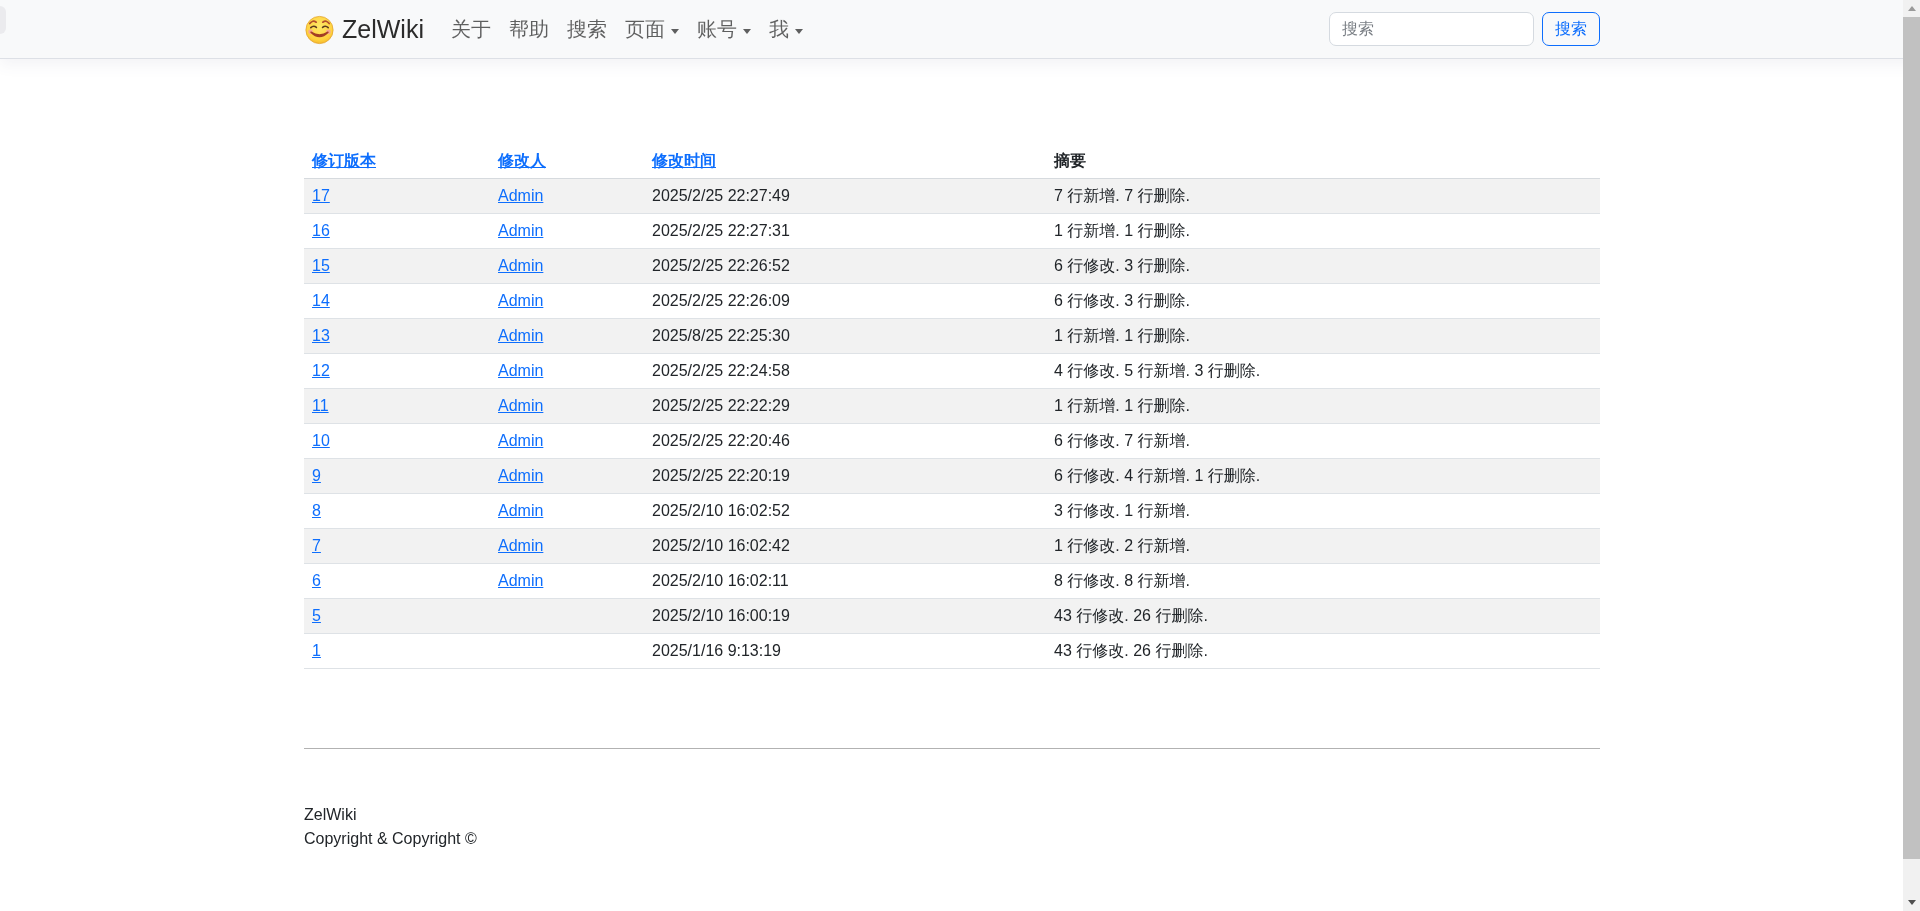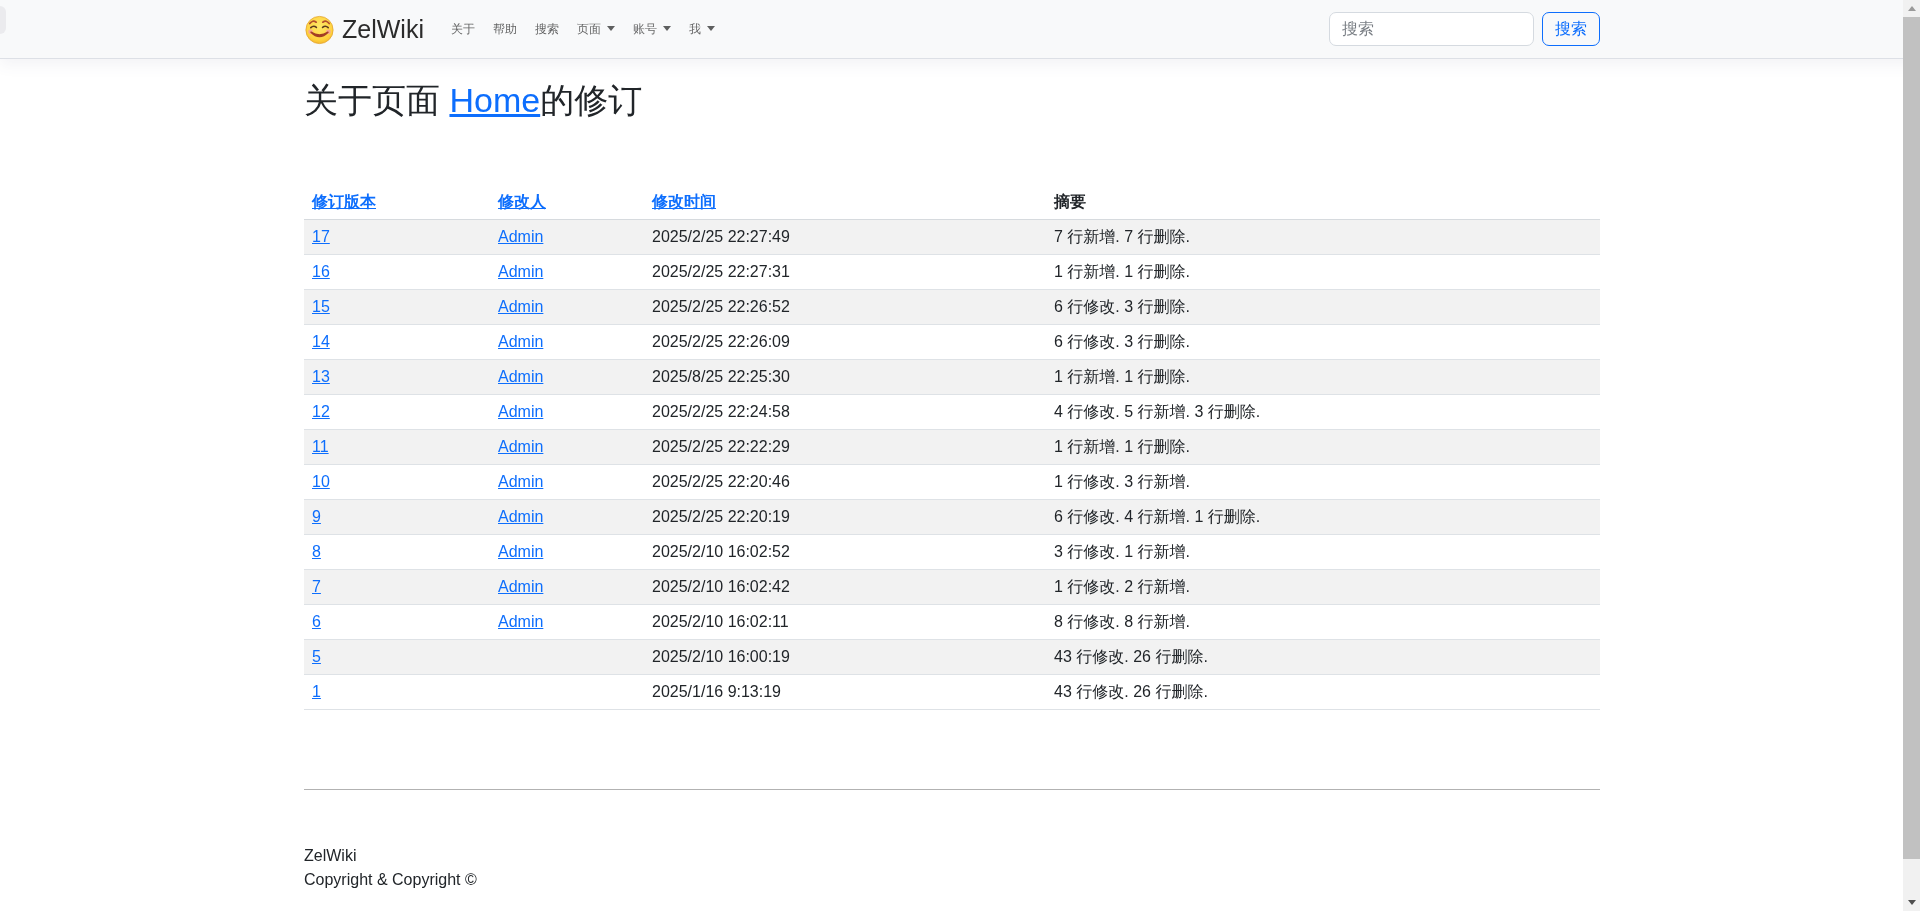--- a/index.html
+++ b/index.html
@@ -38,21 +38,21 @@
     margin-right: 18px;
     text-decoration: none;
     color: #2b2b2b;
     font-size: 25px;
     line-height: 30px;
   }
   .brand svg { display: block; }
   .nav-links { display: flex; align-items: center; }
   .nav-link {
     padding: 8px 9px;
-    font-size: 12px;
+    font-size: 20px;
     color: rgba(0,0,0,.62);
     text-decoration: none;
     white-space: nowrap;
   }
   .caret {
     display: inline-block;
     width: 0; height: 0;
     border-left: 4.5px solid transparent;
     border-right: 4.5px solid transparent;
     border-top: 5px solid rgba(0,0,0,.62);
@@ -219,21 +219,20 @@
         <a class="nav-link" href="#"><span>我</span><span class="caret"></span></a>
       </nav>
       <div class="nav-search">
         <input class="search-input" type="text" placeholder="搜索" style="">
         <button class="search-btn">搜索</button>
       </div>
     </div>
   </div>
 
   <div class="container main">
-    <h1 class="page-title"><span>关于页面 </span><a href="#">Home</a><span>的修订</span></h1>
 
     <table class="rev-table">
       <colgroup>
         <col class="col-rev">
           <col class="col-edit">
           <col class="col-time">
           <col class="col-sum">
       </colgroup>
       <thead>
         <tr>
@@ -283,21 +282,21 @@
           <tr>
             <td><a href="#">11</a></td>
             <td><a href="#">Admin</a></td>
             <td>2025/2/25 22:22:29</td>
             <td>1 行新增. 1 行删除.</td>
           </tr>
           <tr>
             <td><a href="#">10</a></td>
             <td><a href="#">Admin</a></td>
             <td>2025/2/25 22:20:46</td>
-            <td>1 行修改. 3 行新增.</td>
+            <td>6 行修改. 7 行新增.</td>
           </tr>
           <tr>
             <td><a href="#">9</a></td>
             <td><a href="#">Admin</a></td>
             <td>2025/2/25 22:20:19</td>
             <td>6 行修改. 4 行新增. 1 行删除.</td>
           </tr>
           <tr>
             <td><a href="#">8</a></td>
             <td><a href="#">Admin</a></td>

